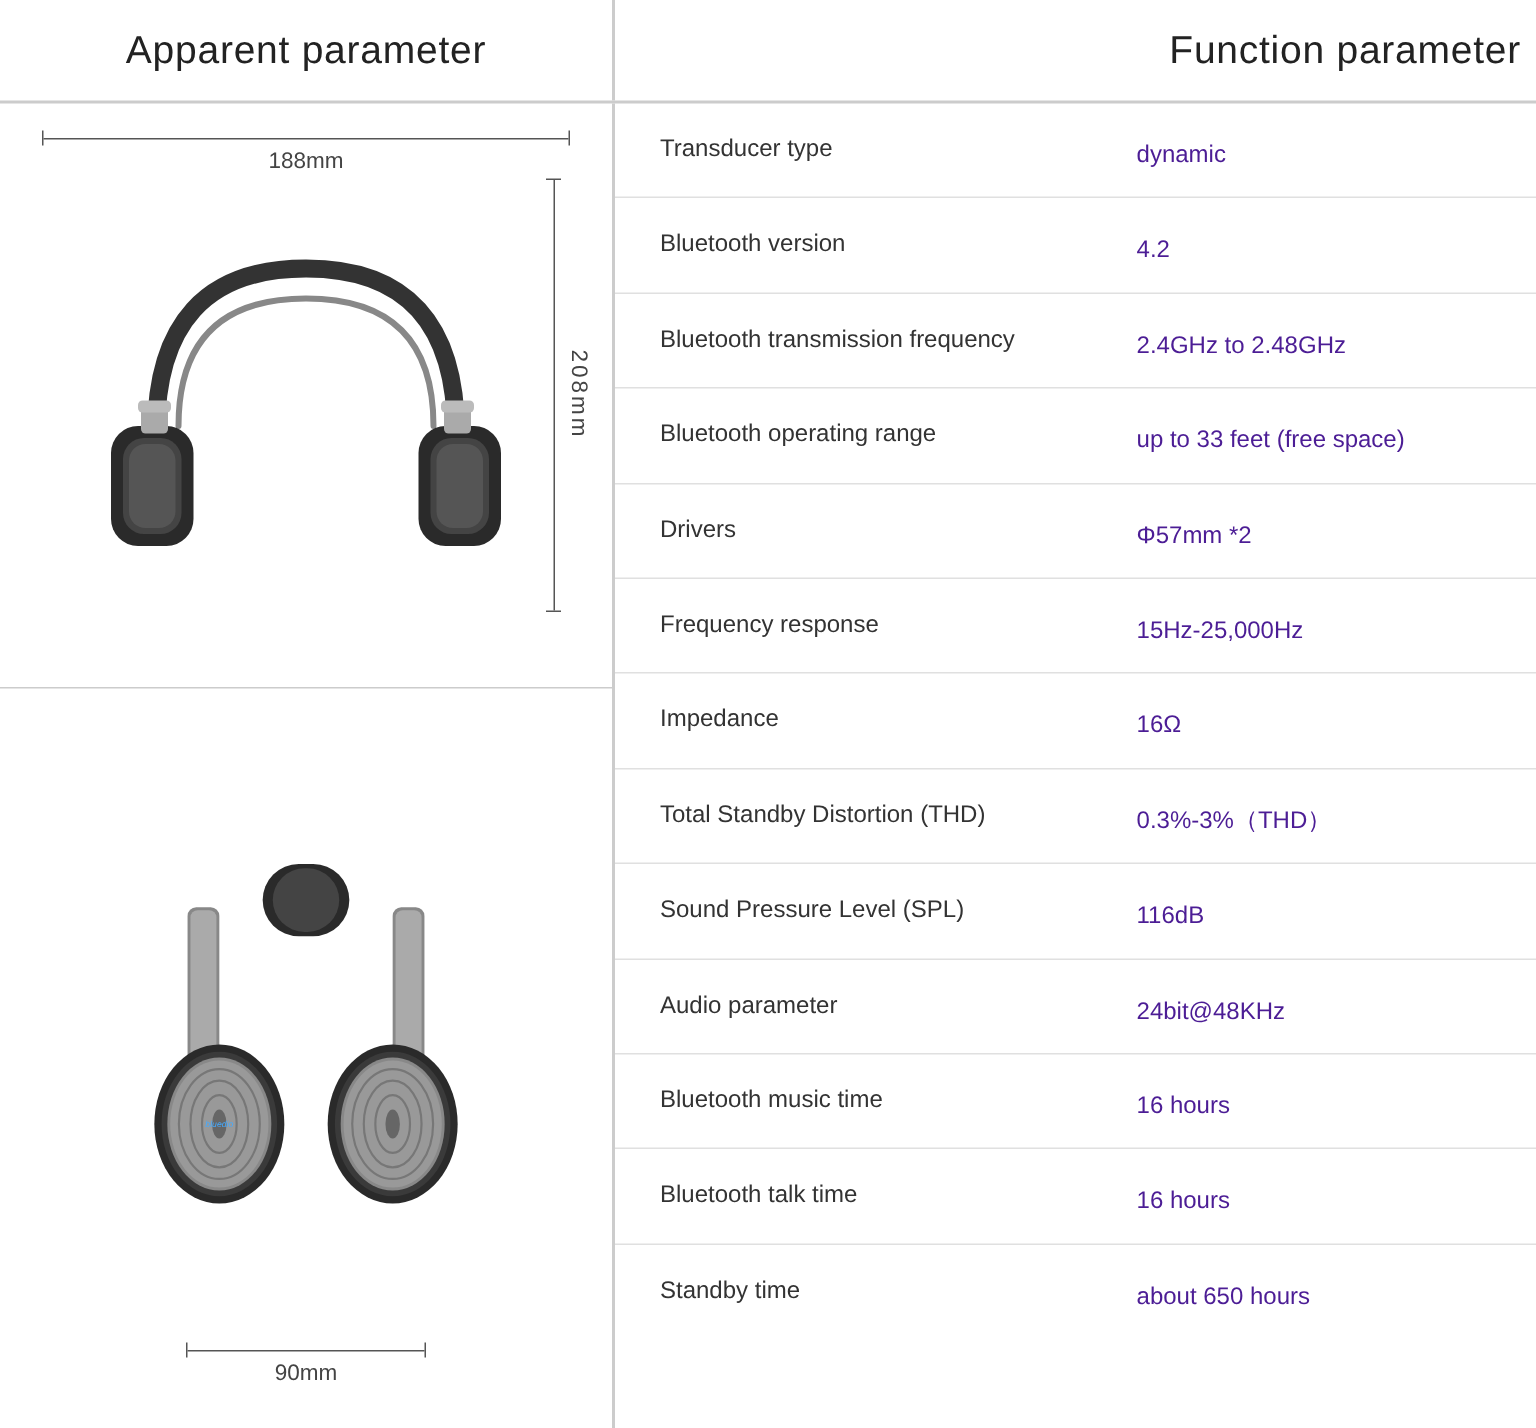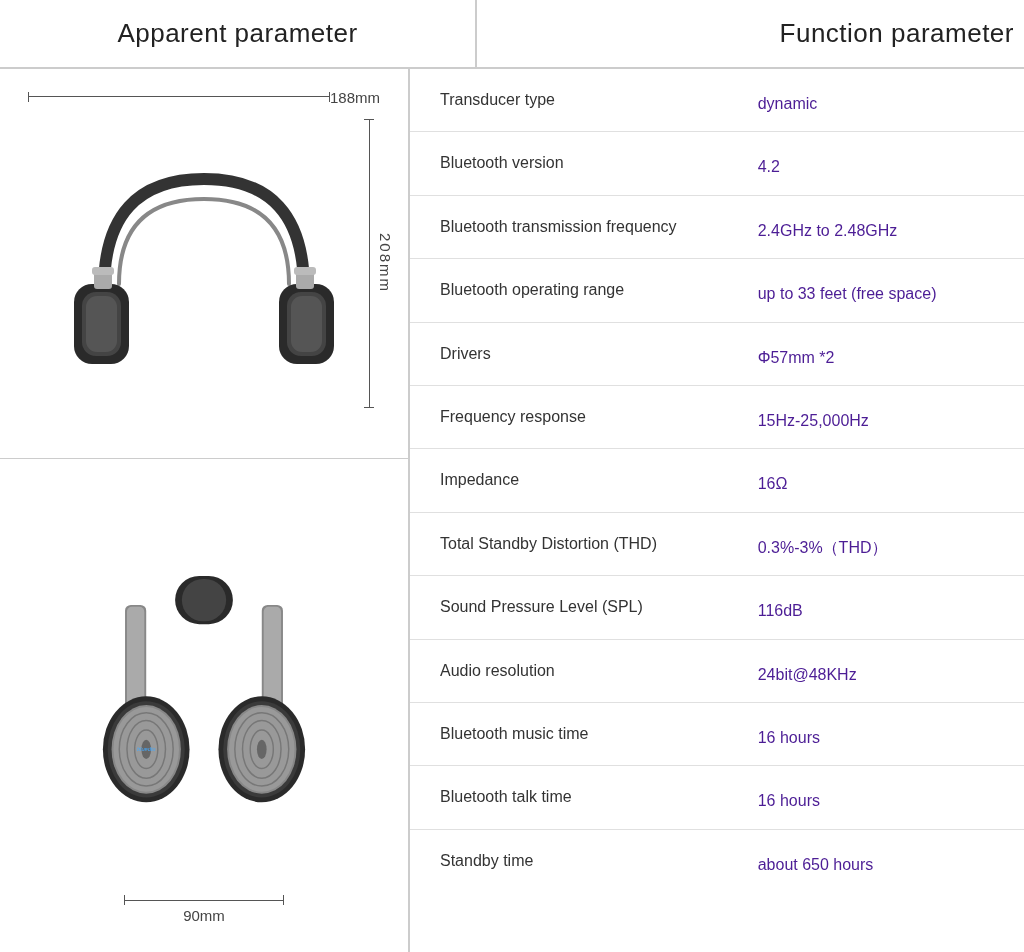--- a/index.html
+++ b/index.html
@@ -11,21 +11,21 @@
       display: flex;
       flex-direction: column;
     }
 
     .header {
       display: flex;
       border-bottom: 2px solid #ccc;
     }
 
     .header-left {
-      width: 477px;
+      width: 410px;
       text-align: center;
       padding: 18px 10px;
       border-right: 2px solid #ccc;
       font-size: 26px;
       font-weight: normal;
       color: #222;
       letter-spacing: 0.5px;
     }
 
     .header-right {
@@ -70,21 +70,21 @@
       justify-content: center;
     }
 
     
     .dim-top {
       position: absolute;
       top: 18px;
       left: 28px;
       right: 28px;
       display: flex;
-      flex-direction: row;
+      flex-direction: column;
       align-items: center;
       justify-content: space-between;
     }
 
     .dim-line-h {
       width: 100%;
       display: flex;
       align-items: center;
     }
 
@@ -352,21 +352,21 @@
           </tr>
           <tr>
             <td class="spec-label">Total Standby Distortion (THD)</td>
             <td class="spec-value">0.3%-3%（THD）</td>
           </tr>
           <tr>
             <td class="spec-label">Sound Pressure Level (SPL)</td>
             <td class="spec-value">116dB</td>
           </tr>
           <tr>
-            <td class="spec-label">Audio resolution</td>
+            <td class="spec-label">Audio parameter</td>
             <td class="spec-value">24bit@48KHz</td>
           </tr>
           <tr>
             <td class="spec-label">Bluetooth music time</td>
             <td class="spec-value">16 hours</td>
           </tr>
           <tr>
             <td class="spec-label">Bluetooth talk time</td>
             <td class="spec-value">16 hours</td>
           </tr>

